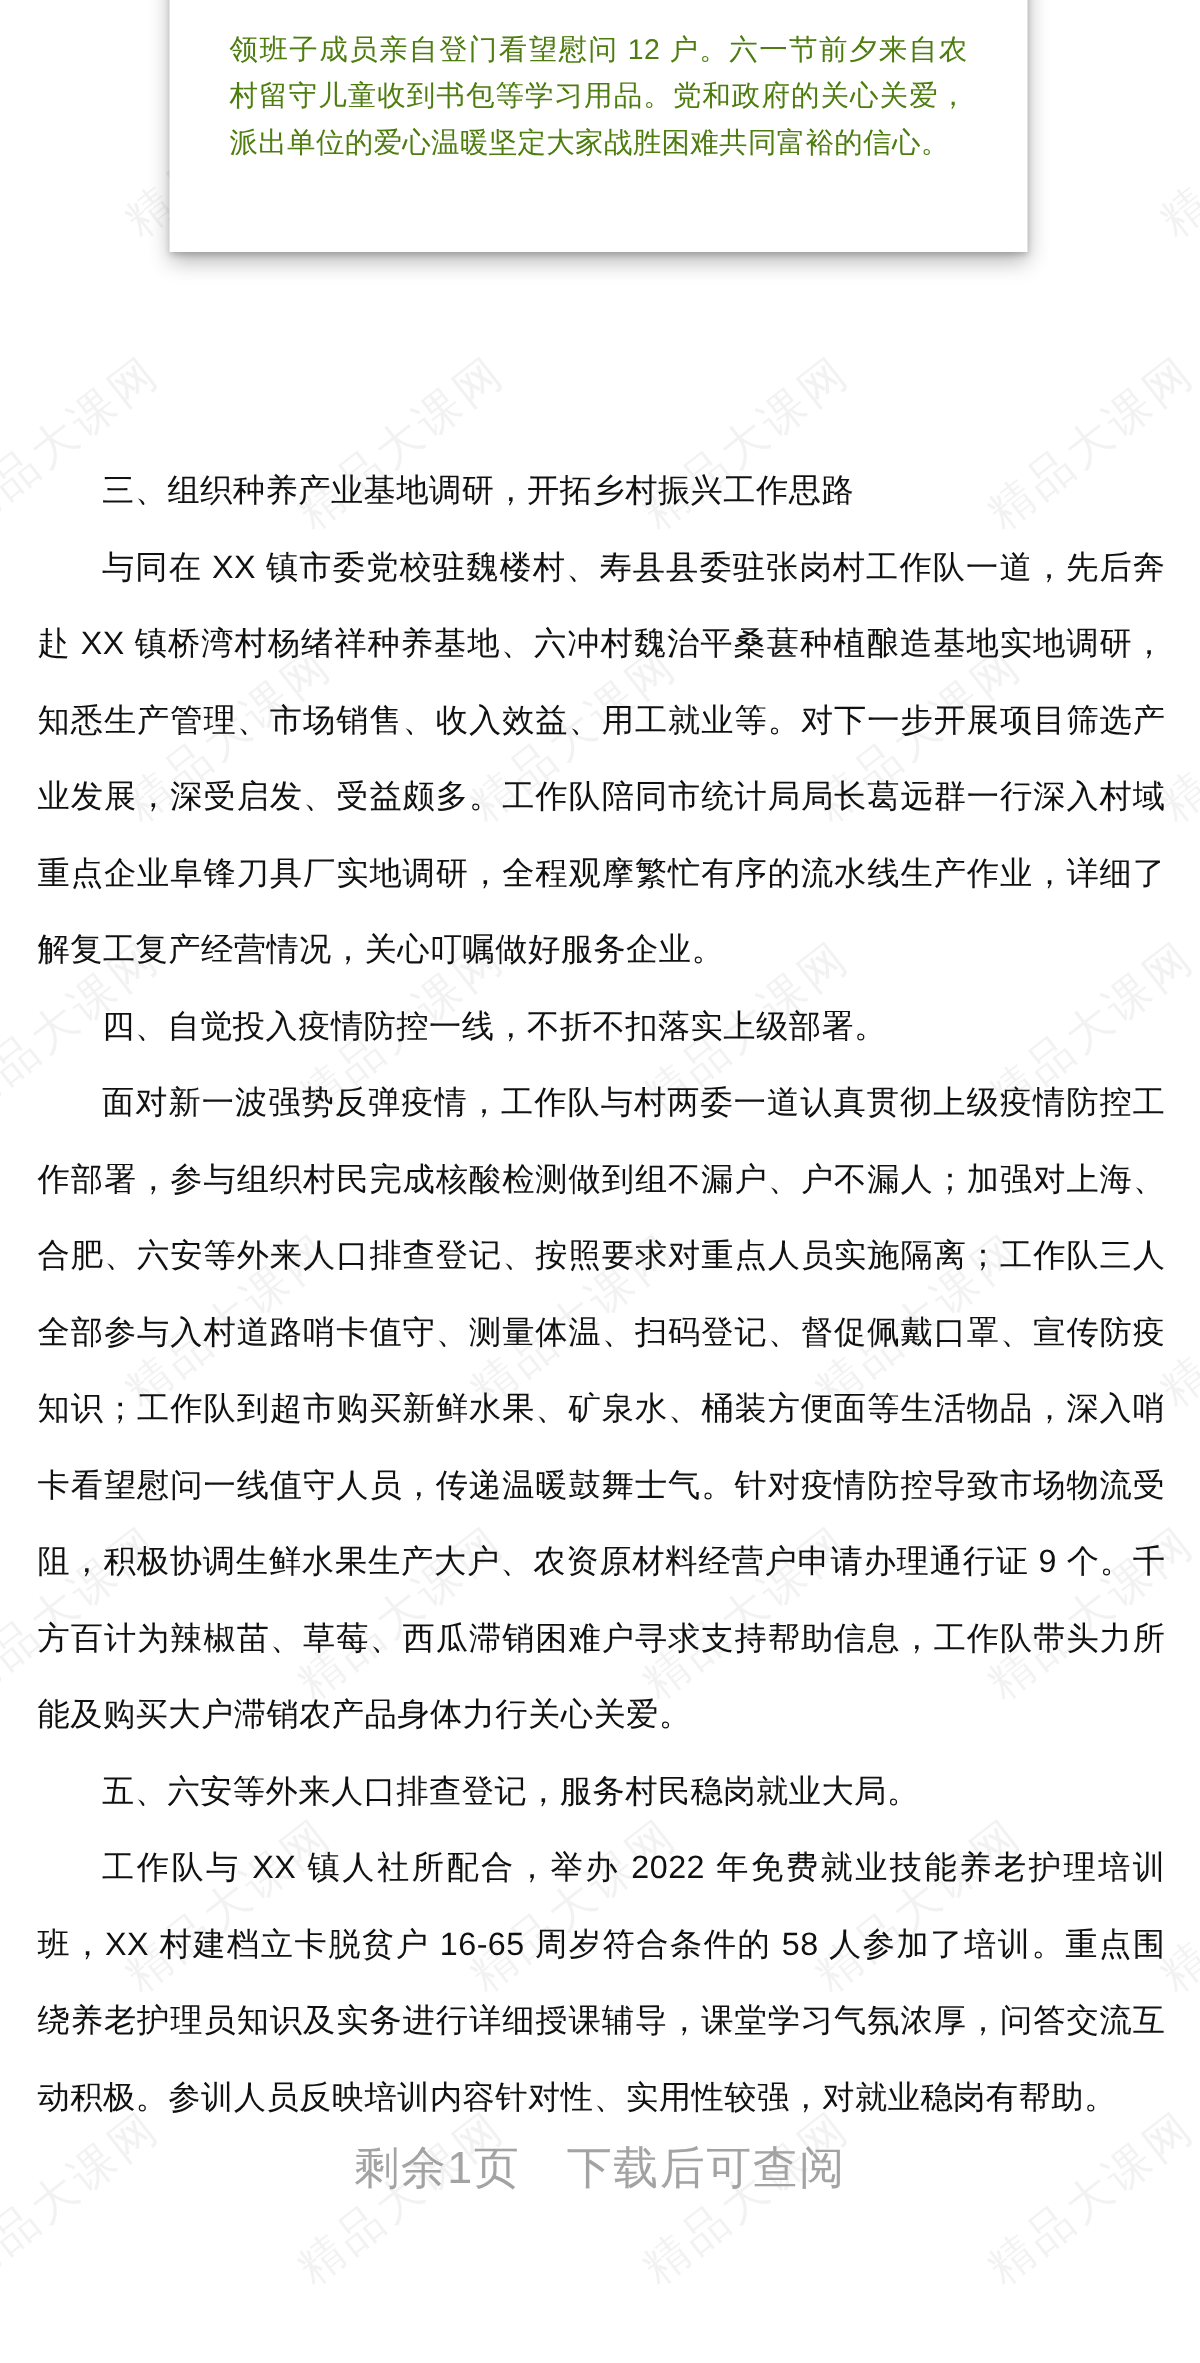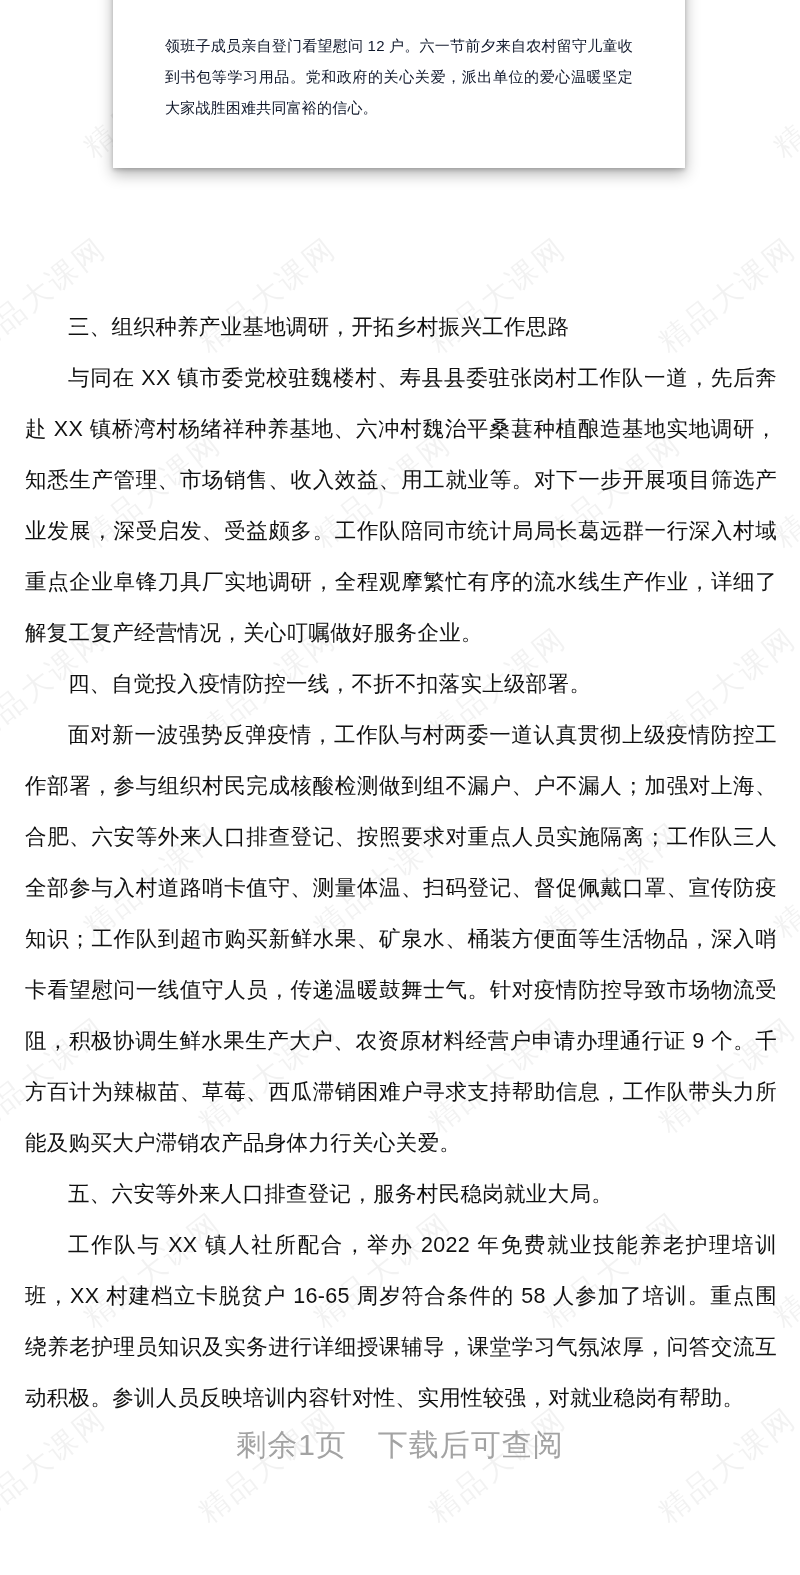--- a/index.html
+++ b/index.html
@@ -35,25 +35,25 @@
   .preview-card {
     width: 100%;
     height: 100%;
     background: #ffffff;
     box-sizing: border-box;
     box-shadow: 0 6px 14px rgba(0,0,0,0.30), 0 2px 4px rgba(0,0,0,0.18);
     padding: 148px 40px 20px 40px;
     box-sizing: border-box;
   }
   .preview-card p {
-    margin: 12px;
-    font-size: 15px;
+    margin: 0;
+    font-size: 19px;
     line-height: 31px;
     letter-spacing: 0.2px;
-    color: #0f172a;
+    color: #4d7c0f;
     text-align: justify;
     text-justify: inter-ideograph;
   }
 
   
   .doc-body {
     position: absolute;
     left: 25px;
     top: 302px;
     width: 752px;

